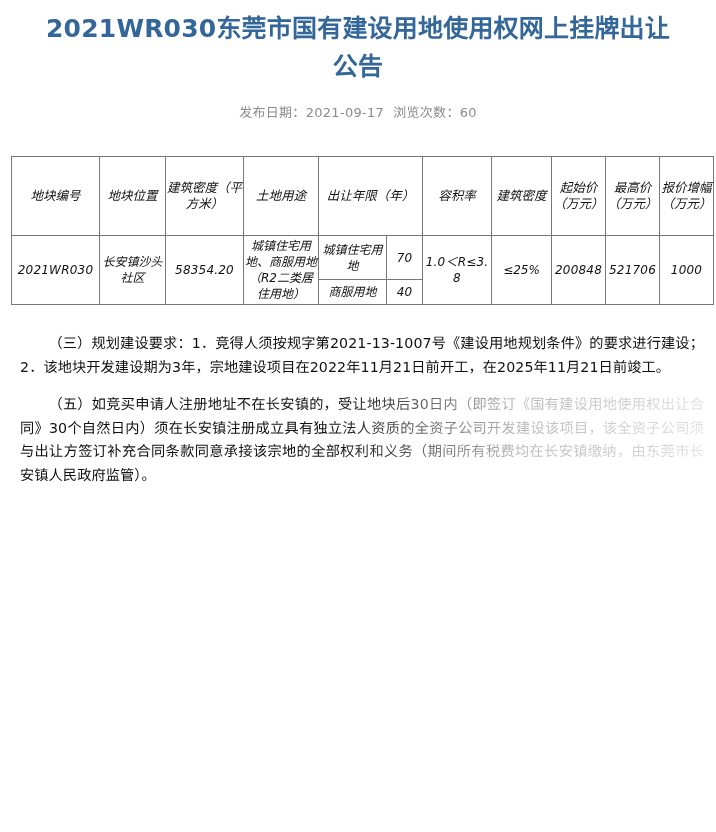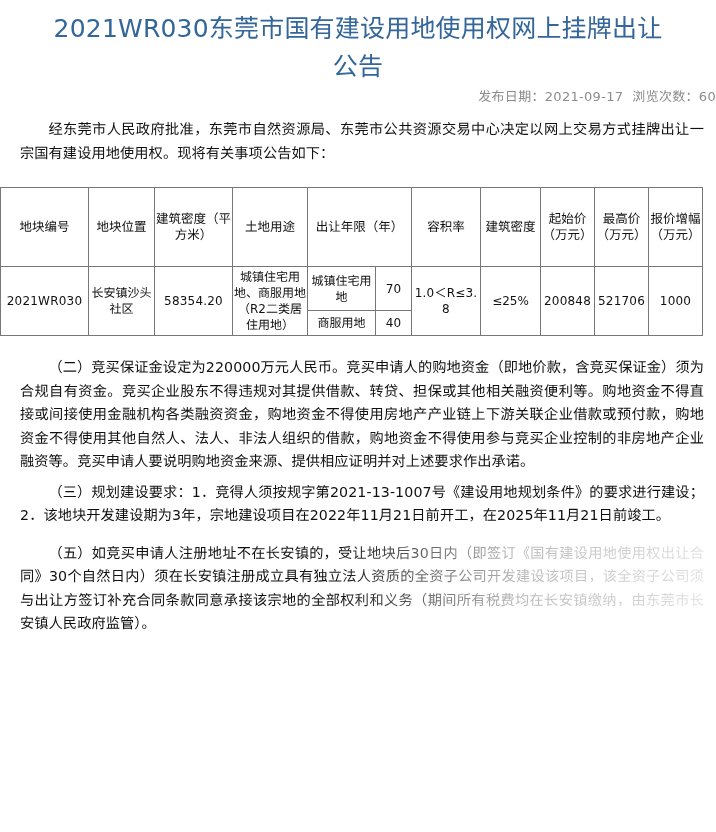--- a/index.html
+++ b/index.html
@@ -21,36 +21,36 @@
     width: 716px;
     height: 832px;
     position: relative;
     box-sizing: border-box;
     background: #fff;
   }
 
   
   .doc-title {
     color: #336699;
-    font-weight: normal;
+    font-weight: bold;
     font-size: 25px;
     line-height: 38px;
     text-align: center;
     letter-spacing: 0.2px;
     padding: 10px 46px 0 46px;
     margin: 0;
     font-family: "DejaVu Sans", "Liberation Sans", sans-serif;
   }
 
   
   .doc-meta {
-    text-align: right;
+    text-align: center;
     color: #8c8c8c;
     font-size: 13px;
-    margin-top: 0;
+    margin-top: 16px;
     margin-bottom: 0;
     letter-spacing: 0.3px;
   }
   .doc-meta span { white-space: nowrap; }
   .doc-meta .gap { display: inline-block; width: 9px; }
 
   
   .body-wrap {
     padding: 0 12px 0 20px;
   }
@@ -63,22 +63,23 @@
     text-indent: 2em;
     color: #101010;
     letter-spacing: 0.1px;
   }
   .sp-10 { height: 13px; }
   .sp-8  { height: 10px; }
   .sp-6  { height: 7px; }
 
   
   .table-zone {
-    padding: 0 0;
+    padding: 0 11px;
     margin-top: 12px;
+    font-style: italic;
   }
   table.land-table {
     border-collapse: collapse;
     width: 694px;
     table-layout: fixed;
     font-size: 12px;
   }
   table.land-table th,
   table.land-table td {
     border: 1px solid #777777;
@@ -131,21 +132,20 @@
   <h1 class="doc-title">2021WR030东莞市国有建设用地使用权网上挂牌出让公告</h1>
 
   <div class="doc-meta">
     <span>发布日期：</span><span>2021-09-17</span><span class="gap"></span><span>浏览次数：</span><span>60</span>
   </div>
 
   <div class="sp-10"></div>
 
   <div class="body-wrap">
 
-    <p class="para">经东莞市人民政府批准，东莞市自然资源局、东莞市公共资源交易中心决定以网上交易方式挂牌出让一宗国有建设用地使用权。现将有关事项公告如下：</p>
 
     <div class="sp-8"></div>
 
   </div>
 
   <div class="table-zone">
     <table class="land-table">
       <colgroup>
         <col class="c-id">
           <col class="c-loc">
@@ -191,21 +191,20 @@
           <td class="yr-type">商服用地</td>
           <td class="yr-num">40</td>
         </tr>
       </tbody>
     </table>
   </div>
 
   <div class="body-wrap">
     <div class="sp-10"></div>
     <div class="sp-6"></div>
-    <p class="para">（二）竞买保证金设定为220000万元人民币。竞买申请人的购地资金（即地价款，含竞买保证金）须为合规自有资金。竞买企业股东不得违规对其提供借款、转贷、担保或其他相关融资便利等。购地资金不得直接或间接使用金融机构各类融资资金，购地资金不得使用房地产产业链上下游关联企业借款或预付款，购地资金不得使用其他自然人、法人、非法人组织的借款，购地资金不得使用参与竞买企业控制的非房地产企业融资等。竞买申请人要说明购地资金来源、提供相应证明并对上述要求作出承诺。</p>
     <div class="sp-6"></div>
     <p class="para">（三）规划建设要求：1．竞得人须按规字第2021-13-1007号《建设用地规划条件》的要求进行建设；2．该地块开发建设期为3年，宗地建设项目在2022年11月21日前开工，在2025年11月21日前竣工。</p>
     <div class="sp-6"></div>
     <div class="sp-6"></div>
     <p class="para faded-line">（五）如竞买申请人注册地址不在长安镇的，受让地块后30日内（即签订《国有建设用地使用权出让合同》30个自然日内）须在长安镇注册成立具有独立法人资质的全资子公司开发建设该项目，该全资子公司须与出让方签订补充合同条款同意承接该宗地的全部权利和义务（期间所有税费均在长安镇缴纳，由东莞市长安镇人民政府监管）。</p>
   </div>
 
 </div>
 
 </body></html>

